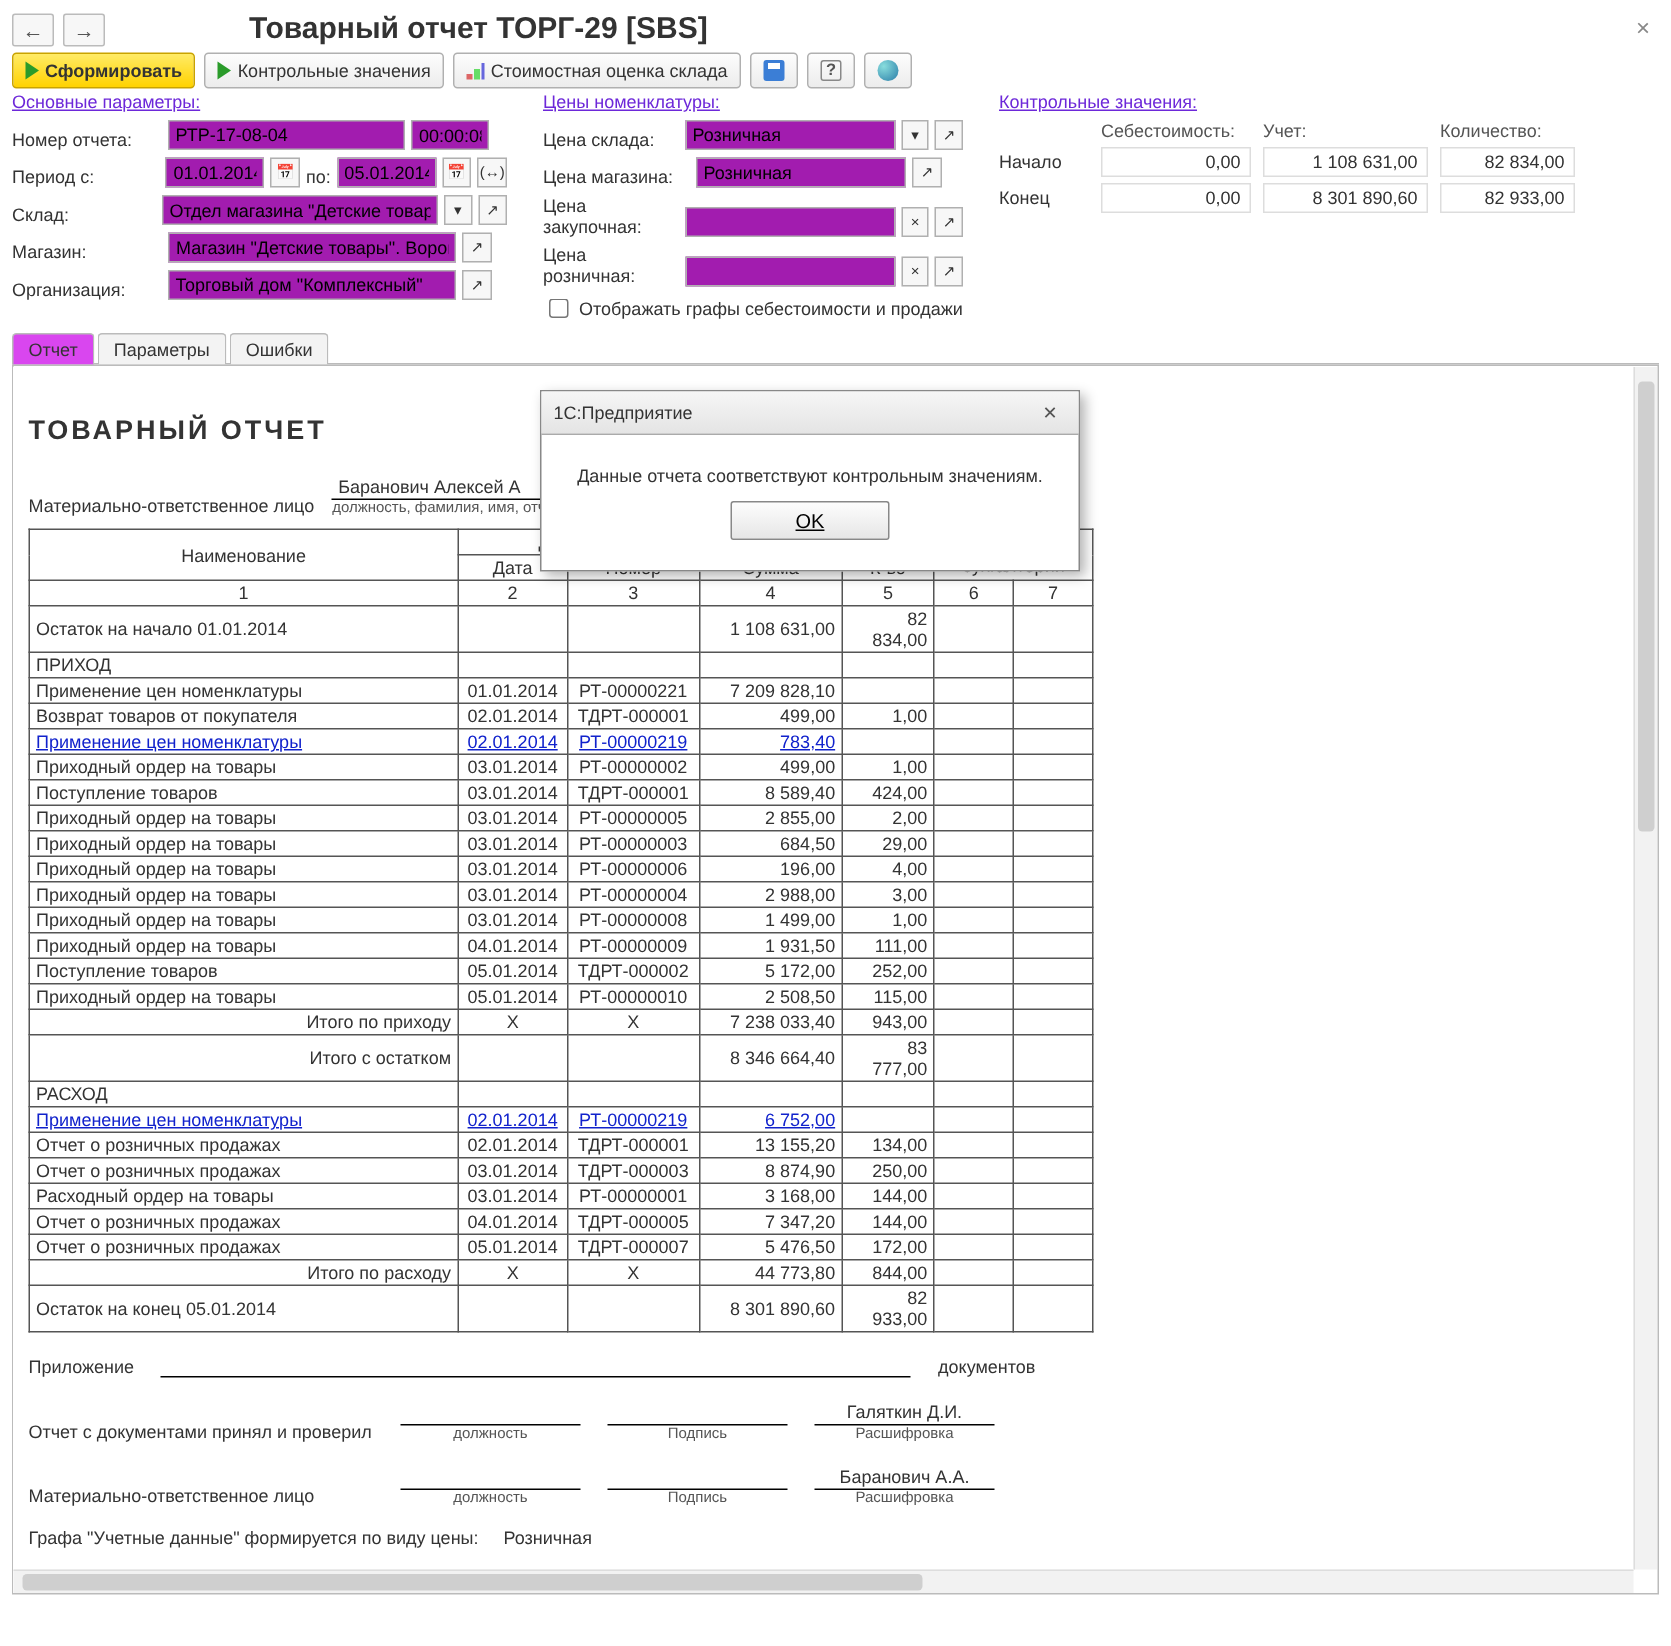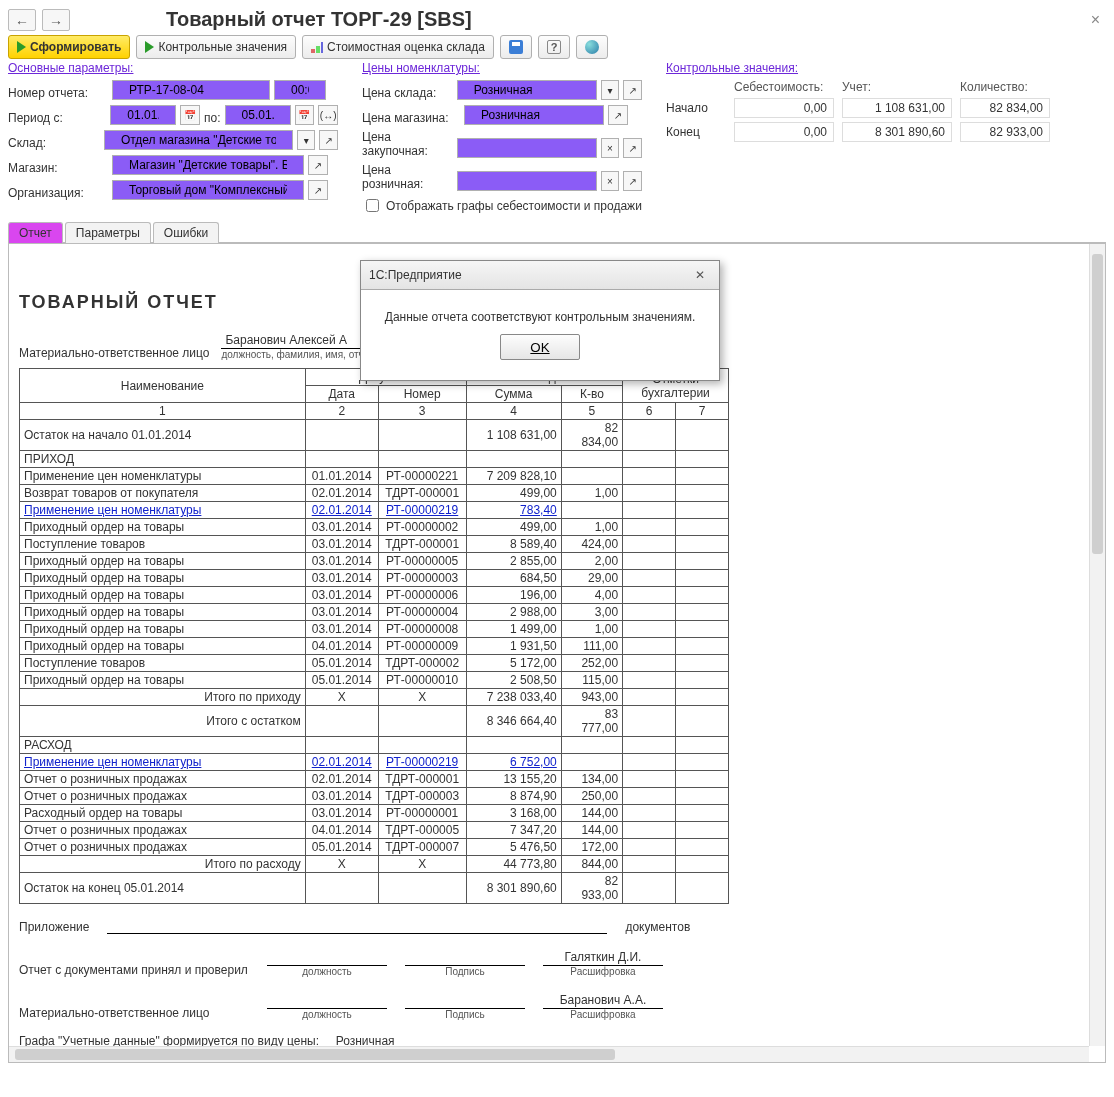--- a/index.html
+++ b/index.html
@@ -22,30 +22,30 @@
   .disk-ico::after{content:"";position:absolute;left:3px;top:2px;width:8px;height:4px;background:#fff;}
   .help-ico { width:14px;height:14px;border:1px solid #888;border-radius:2px;display:flex;align-items:center;justify-content:center;font-size:11px;font-weight:bold;color:#555;}
   .globe-ico { width:14px;height:14px;border-radius:50%;background:radial-gradient(circle at 30% 30%,#8dd,#2a7da8);}
   .chart-ico { width:12px;height:12px;display:inline-block;background:linear-gradient(to top,#d66 30%,transparent 30%),linear-gradient(to top,#6d6 60%,transparent 60%) 5px 0,linear-gradient(to top,#66d 90%,transparent 90%) 10px 0;background-size:4px 100%;background-repeat:no-repeat;}
   .section-title { color:#6d28d9; font-weight:normal; text-decoration:underline; }
   .params { display:flex; gap:24px; margin-bottom:6px; }
   .col { display:flex; flex-direction:column; gap:5px; }
   .row-f { display:flex; align-items:flex-end; gap:4px; }
   .lbl { width:100px; color:#333; }
   .lbl2 { width:98px; color:#333; }
-  .inp { border:1px solid #b0b0b0; background:#8b5cf6; height:20px; padding:1px 16px; font-size:12px; }
+  .inp { border:1px solid #b0b0b0; background:#a21caf; height:20px; padding:1px 4px; font-size:12px; }
   .mini-btn { width:20px;height:20px;border:1px solid #b0b0b0;background:#f7f7f7;display:inline-flex;align-items:center;justify-content:center;font-size:10px;cursor:pointer;}
   .ctrl-grid { display:grid; grid-template-columns:60px 100px 110px 90px; gap:4px 8px; align-items:center; }
   .ctrl-h { color:#555; }
   .ctrl-v { border:1px solid #ddd; text-align:right; padding:2px 6px; height:20px; }
   .chk { display:flex; align-items:center; gap:4px; }
   .tabs { display:flex; border-bottom:1px solid #bbb; margin-top:4px;}
   .tab { border:1px solid #bbb; border-bottom:none; padding:3px 10px; background:#f3f3f3; border-radius:3px 3px 0 0; margin-right:2px; cursor:pointer; position:relative; top:1px;}
   .tab.active { background:#d946ef; font-weight:normal; }
-  .report-wrap { border:1px solid #bbb; padding:30px 10px 10px; height:820px; overflow:auto; position:relative; background:#fff; }
+  .report-wrap { border:1px solid #bbb; padding:14px 10px 10px; height:820px; overflow:auto; position:relative; background:#fff; }
   .report-inner { width:710px; }
   .rep-title { font-size:18px; font-weight:bold; letter-spacing:2px; margin:18px 0 20px 0; }
   .mol-row { display:flex; gap:12px; align-items:flex-end; margin-bottom:8px; font-size:12px;}
   .uline { border-bottom:1px solid #000; padding:0 4px 1px; }
   .sub { font-size:10px; color:#555; }
   table.rep { border-collapse:collapse; width:100%; font-size:12px; }
   table.rep th, table.rep td { border:1px solid #555; padding:1px 4px; height:16px; }
   table.rep th { font-weight:normal; text-align:center; }
   .tl { text-align:left; }
   .tr { text-align:right; }
@@ -55,21 +55,21 @@
   .sig-block { margin-top:16px; font-size:12px; }
   .sig-row { display:flex; gap:18px; align-items:flex-end; margin:16px 0 4px; }
   .sig-slot { border-bottom:1px solid #000; min-width:120px; text-align:center; padding-bottom:1px; }
   .sig-lbl { font-size:10px; color:#555; text-align:center; }
   .footer-note { font-size:12px; margin-top:14px; }
   
   .modal { position:absolute; left:360px; top:260px; width:360px; border:1px solid #888; background:#fff; box-shadow:3px 3px 8px rgba(0,0,0,.3); }
   .modal-title { background:linear-gradient(#f6f6f6,#e4e4e4); padding:5px 8px; display:flex; align-items:center; border-bottom:1px solid #aaa; font-size:12px;}
   .modal-close { margin-left:auto; width:22px;height:18px;display:flex;align-items:center;justify-content:center;color:#555;cursor:pointer;}
   .modal-body { padding:20px 10px; text-align:center; font-size:12px; }
-  .modal-btn { margin:10px auto 0; display:block; width:80px; height:26px; border:1px solid #888; background:linear-gradient(#fdfdfd,#e6e6e6); border-radius:2px; cursor:pointer;text-decoration:underline; }
+  .modal-btn { margin:10px auto 0; display:block; width:106px; height:26px; border:1px solid #888; background:linear-gradient(#fdfdfd,#e6e6e6); border-radius:2px; cursor:pointer;text-decoration:underline; }
   .scrollbar-v { position:absolute; right:0; top:0; bottom:16px; width:16px; background:#f2f2f2; border-left:1px solid #ddd;}
   .scrollbar-v .thumb{ position:absolute; left:2px; right:2px; top:10px; height:300px; background:#cfcfcf; border-radius:3px;}
   .scrollbar-h { position:absolute; left:0; right:16px; bottom:0; height:16px; background:#f2f2f2; border-top:1px solid #ddd;}
   .scrollbar-h .thumb{ position:absolute; top:2px; bottom:2px; left:6px; width:600px; background:#cfcfcf; border-radius:3px;}
 </style>
 </head>
 <body>
 
 <div class="topnav">
   <div class="nav-btn">←</div>

